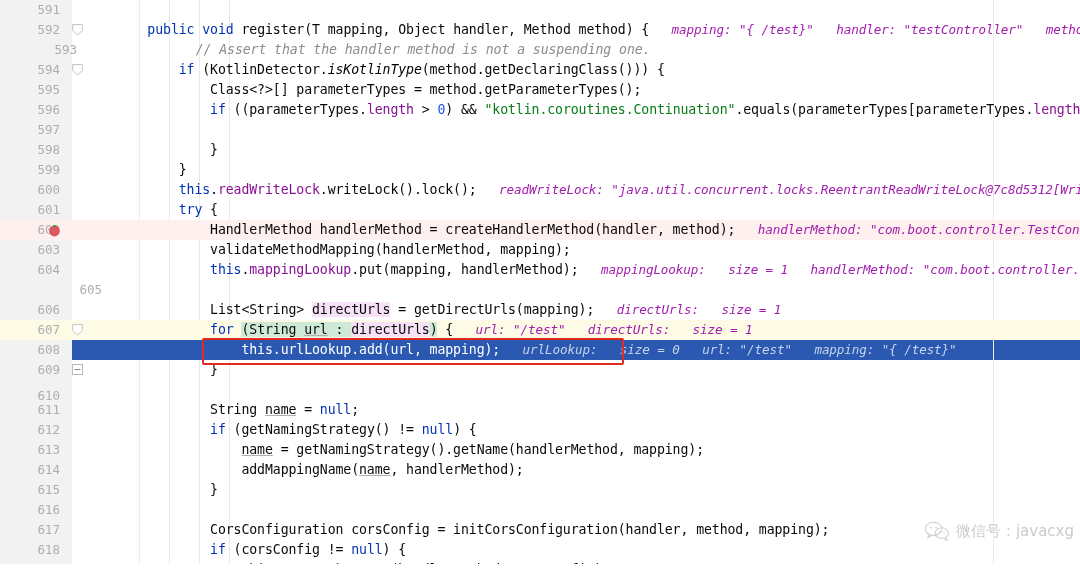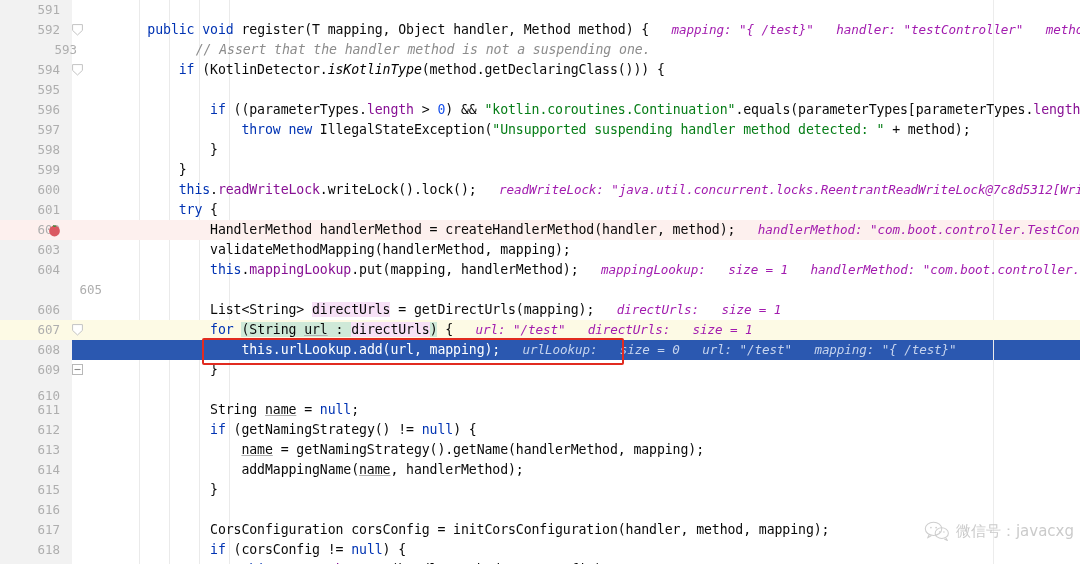--- a/index.html
+++ b/index.html
@@ -107,23 +107,23 @@
 
   <div id="rows">
       <div class="row" style="top: 0px;"><span class="lnum">591</span><span class="code"></span></div>
       <div class="row" style="top: 20px;"><span class="lnum">592</span><span class="code"><span class="plain">    </span><span class="kw">public</span><span class="plain"> </span><span class="kw">void</span><span class="plain"> </span><span class="plain">register</span><span class="plain">(</span><span class="plain">T</span><span class="plain"> mapping, </span><span class="plain">Object</span><span class="plain"> handler, </span><span class="plain">Method</span><span class="plain"> method) {</span><span class="hint">   mapping: </span><span class="hint">"{ /test}"</span><span class="hint">   handler: </span><span class="hint">"testController"</span><span class="hint">   method: </span></span><span class="fold" style="top: 4px;"><svg width="11" height="12" viewBox="0 0 11 12">
             <path d="M0.6 0.6 H10.4 V6.4 L5.5 11 L0.6 6.4 Z" fill="#fff" stroke="#c3c3c3"></path>
           </svg></span></div>
       <div class="row" style="top: 40px; margin-left: 17px;"><span class="lnum">593</span><span class="code"><span class="cmt">        // Assert that the handler method is not a suspending one.</span></span></div>
       <div class="row" style="top: 60px;"><span class="lnum">594</span><span class="code"><span class="plain">        </span><span class="kw">if</span><span class="plain"> (KotlinDetector.</span><span class="stat">isKotlinType</span><span class="plain">(method.getDeclaringClass())) {</span></span><span class="fold" style="top: 4px;"><svg width="11" height="12" viewBox="0 0 11 12">
             <path d="M0.6 0.6 H10.4 V6.4 L5.5 11 L0.6 6.4 Z" fill="#fff" stroke="#c3c3c3"></path>
           </svg></span></div>
-      <div class="row" style="top: 80px;"><span class="lnum">595</span></div>
+      <div class="row" style="top: 80px;"><span class="lnum">595</span><span class="code"><span class="plain">            Class&lt;?&gt;[] parameterTypes = method.getParameterTypes();</span></span></div>
       <div class="row" style="top: 100px;"><span class="lnum">596</span><span class="code"><span class="plain">            </span><span class="kw">if</span><span class="plain"> ((parameterTypes.</span><span class="fld">length</span><span class="plain"> &gt; </span><span class="num">0</span><span class="plain">) &amp;&amp; </span><span class="str">"kotlin.coroutines.Continuation"</span><span class="plain">.equals(parameterTypes[parameterTypes.</span><span class="fld">length</span></span></div>
-      <div class="row" style="top: 120px;"><span class="lnum">597</span><span class="code"><span class="plain">                </span><span class="kw">throw</span><span class="plain"> </span><span class="kw">new</span><span class="plain"> IllegalStateException(</span><span class="str">"Unsupported suspending handler method detected: "</span><span class="plain"> + method);</span></span></div>
+      <div class="row" style="top: 120px;"><span class="lnum">597</span></div>
       <div class="row" style="top: 140px;"><span class="lnum">598</span><span class="code"><span class="plain">            }</span></span></div>
       <div class="row" style="top: 160px;"><span class="lnum">599</span><span class="code"><span class="plain">        }</span></span></div>
       <div class="row" style="top: 180px;"><span class="lnum">600</span><span class="code"><span class="plain">        </span><span class="kw">this</span><span class="plain">.</span><span class="fld">readWriteLock</span><span class="plain">.writeLock().lock();</span><span class="hint">   readWriteLock: </span><span class="hint">"java.util.concurrent.locks.ReentrantReadWriteLock@7c8d5312[Write</span></span></div>
       <div class="row" style="top: 200px;"><span class="lnum">601</span><span class="code"><span class="plain">        </span><span class="kw">try</span><span class="plain"> {</span></span></div>
       <div class="row hl-pink" style="top: 220px;"><span class="lnum">602</span><span class="code"><span class="plain">            HandlerMethod handlerMethod = createHandlerMethod(handler, method);</span><span class="hint">   handlerMethod: </span><span class="hint">"com.boot.controller.TestContro</span></span><span class="bp" style="top: 3px;"><svg width="13" height="13" viewBox="0 0 13 13">
             <circle cx="6.5" cy="7" r="5.4" fill="#db5860"></circle>
             <path d="M5 1.6 q1.6 1 3 0.4" stroke="#3c8f3c" stroke-width="1.3" fill="none"></path>
           </svg></span></div>
       <div class="row" style="top: 240px;"><span class="lnum">603</span><span class="code"><span class="plain">            validateMethodMapping(handlerMethod, mapping);</span></span></div>
       <div class="row" style="top: 260px;"><span class="lnum">604</span><span class="code"><span class="plain">            </span><span class="kw">this</span><span class="plain">.</span><span class="fld">mappingLookup</span><span class="plain">.put(mapping, handlerMethod);</span><span class="hint">   mappingLookup:   size = 1   handlerMethod: </span><span class="hint">"com.boot.controller.Test</span></span></div>

